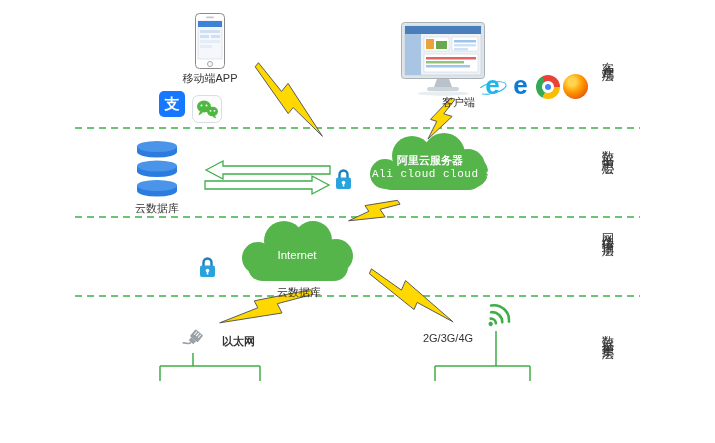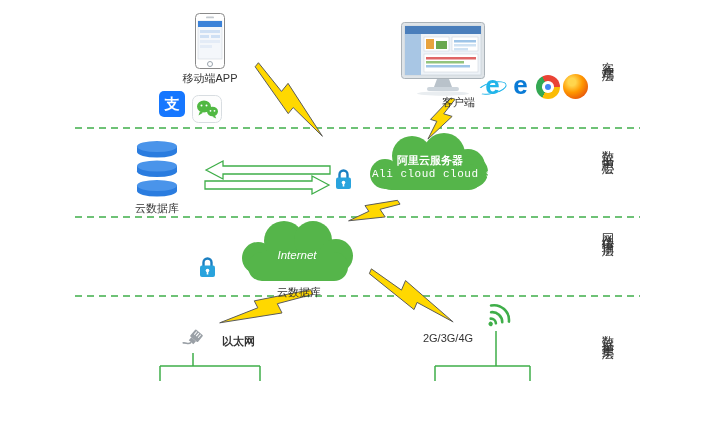--- a/index.html
+++ b/index.html
@@ -182,21 +182,21 @@
   <div class="abs cloud-txt cloud-en" style="left:372px;top:168px;width:116px;">Ali cloud  cloud server</div>
 
   <div class="abs" style="left:198px;top:255px;">
     <svg width="19" height="23" viewBox="0 0 19 23">
       <path d="M5.5,11 V7.5 a4,4 0 0 1 8,0 V11" fill="none" stroke="#1a7fc1" stroke-width="2.4"></path>
       <rect x="2" y="10.5" width="15" height="11.5" rx="2" fill="#29a3dd"></rect>
       <circle cx="9.5" cy="15.5" r="1.8" fill="#fff"></circle>
       <rect x="8.7" y="16" width="1.6" height="3.5" fill="#fff"></rect>
     </svg>
   </div>
-  <div class="abs cloud-txt" style="left:247px;top:249px;width:100px;font-size:11.5px;font-style:italic;">Internet</div>
+  <div class="abs cloud-txt" style="left:247px;top:249px;width:100px;font-size:11.5px;">Internet</div>
   <div class="abs lbl" style="left:264px;top:285px;width:70px;">云数据库</div>
 
   <div class="abs" style="left:180px;top:327px;">
     <svg width="26" height="26" viewBox="0 0 26 26">
       <g transform="rotate(40 13 13)">
         <rect x="8" y="3" width="10" height="9" rx="1" fill="#9aa0a6"></rect>
         <rect x="10" y="12" width="6" height="4" fill="#9aa0a6"></rect>
         <path d="M13,16 C13,20 9,19 7,22" stroke="#9aa0a6" stroke-width="1.6" fill="none"></path>
         <g stroke="#fff" stroke-width="1">
           <line x1="10.5" y1="4" x2="10.5" y2="8"></line>

